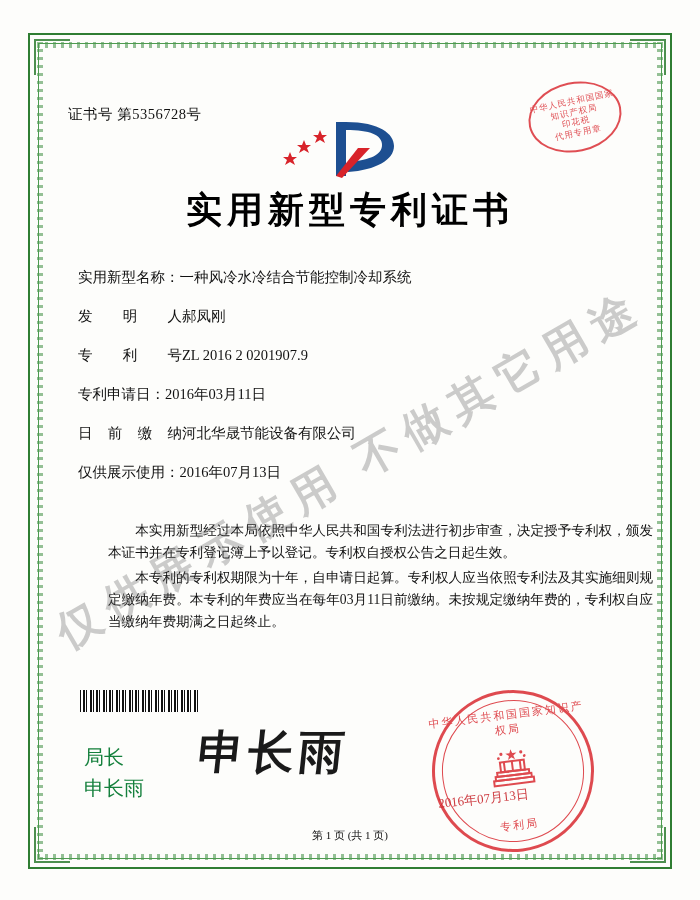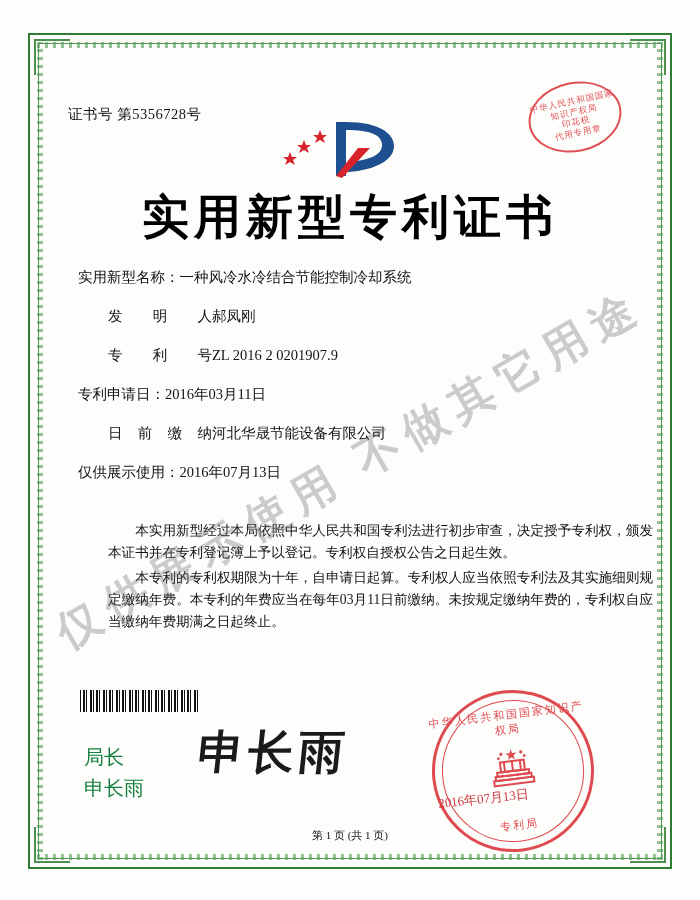--- a/index.html
+++ b/index.html
@@ -75,21 +75,21 @@
   .logo {
     position: absolute;
     left: 278px; top: 112px;
     width: 130px; height: 72px;
   }
 
   .title {
     position: absolute;
     left: 0; right: 0; top: 186px;
     text-align: center;
-    font-size: 47px;
+    font-size: 36px;
     font-weight: bold;
     letter-spacing: 5px;
     color: #000;
     font-family: "Liberation Serif", serif;
   }
 
   
   .fields {
     position: absolute;
     left: 78px; top: 268px;
@@ -101,21 +101,20 @@
     color: #111;
     margin-bottom: 20px;
     white-space: nowrap;
   }
   .field-label { display: inline-block; }
   .field-label.spread {
     display: inline-block;
     width: 104px;
     text-align: justify;
     text-align-last: justify;
-    margin-left: 30px;
   }
   .field-value { display: inline-block; }
 
   
   .body-text {
     position: absolute;
     left: 78px; top: 520px;
     width: 545px;
     font-size: 13.6px;
     line-height: 1.62;

